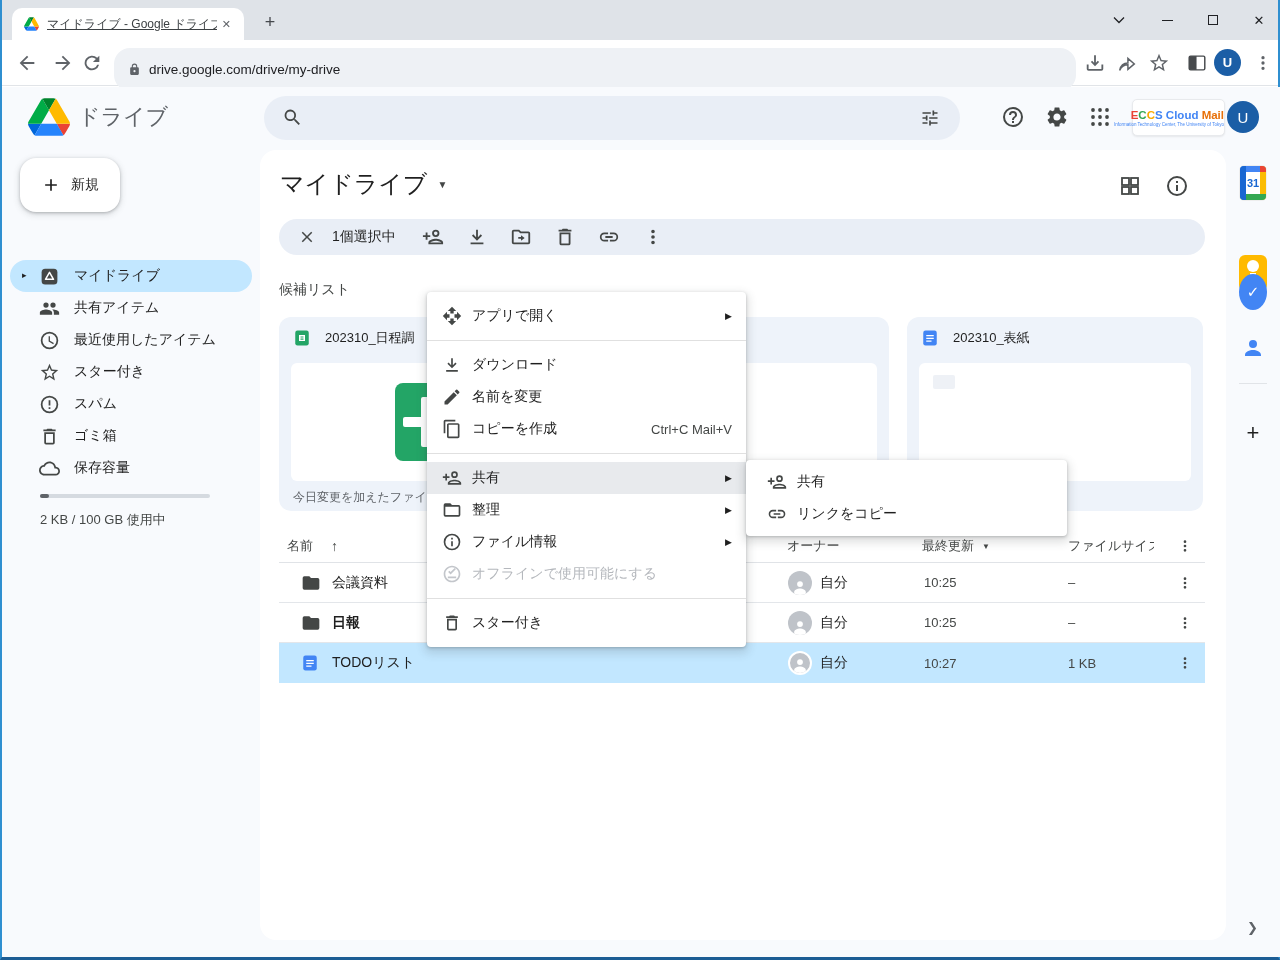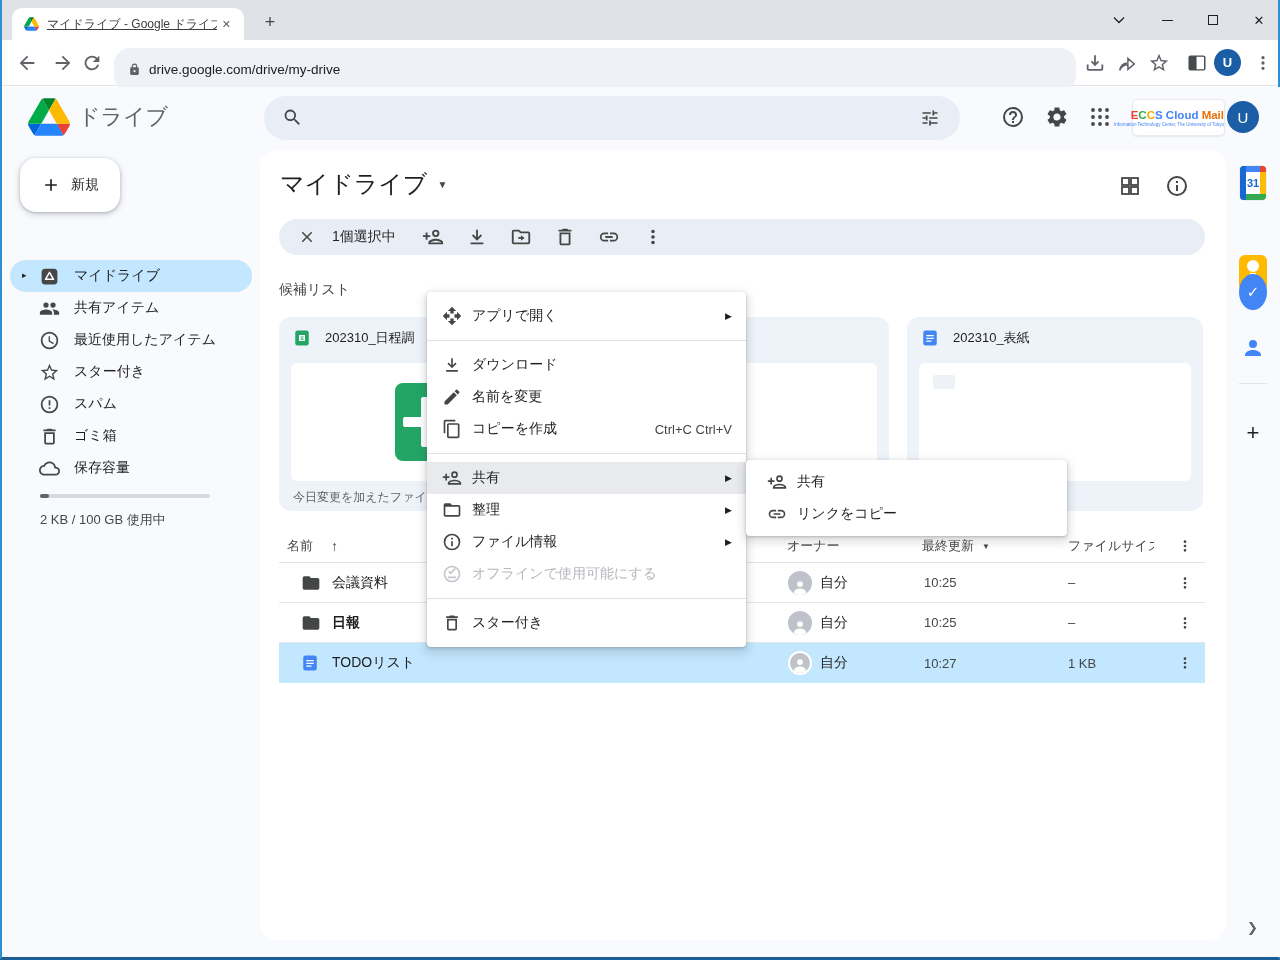--- a/index.html
+++ b/index.html
@@ -565,21 +565,21 @@
         </span>
       <span>名前を変更</span>
     </div>
     <div class="m-item">
       <span class="m-ic">
           <svg width="20" height="20" viewBox="0 0 24 24">
             <path fill="currentColor" d="M16 1H4c-1.1 0-2 .9-2 2v14h2V3h12V1zm3 4H8c-1.1 0-2 .9-2 2v14c0 1.1.9 2 2 2h11c1.1 0 2-.9 2-2V7c0-1.1-.9-2-2-2zm0 16H8V7h11v14z"></path>
           </svg>
         </span>
       <span>コピーを作成</span>
-      <span class="m-short">Ctrl+C Ctrl+V</span>
+      <span class="m-short">Ctrl+C Mail+V</span>
     </div>
     <div class="m-div"></div>
     <div class="m-item hov">
       <span class="m-ic">
           <svg width="20" height="20" viewBox="0 0 24 24">
             <path fill="currentColor" d="M15 12a4 4 0 10-4-4 4 4 0 004 4zm0-6a2 2 0 11-2 2 2 2 0 012-2zM6 10V7H4v3H1v2h3v3h2v-3h3v-2zm9 4c-2.67 0-8 1.34-8 4v2h16v-2c0-2.66-5.33-4-8-4zm6 4H9c.22-.72 3.31-2 6-2s5.8 1.29 6 2z"></path>
           </svg>
         </span>
       <span>共有</span>
       <span class="m-caret">▶</span>

